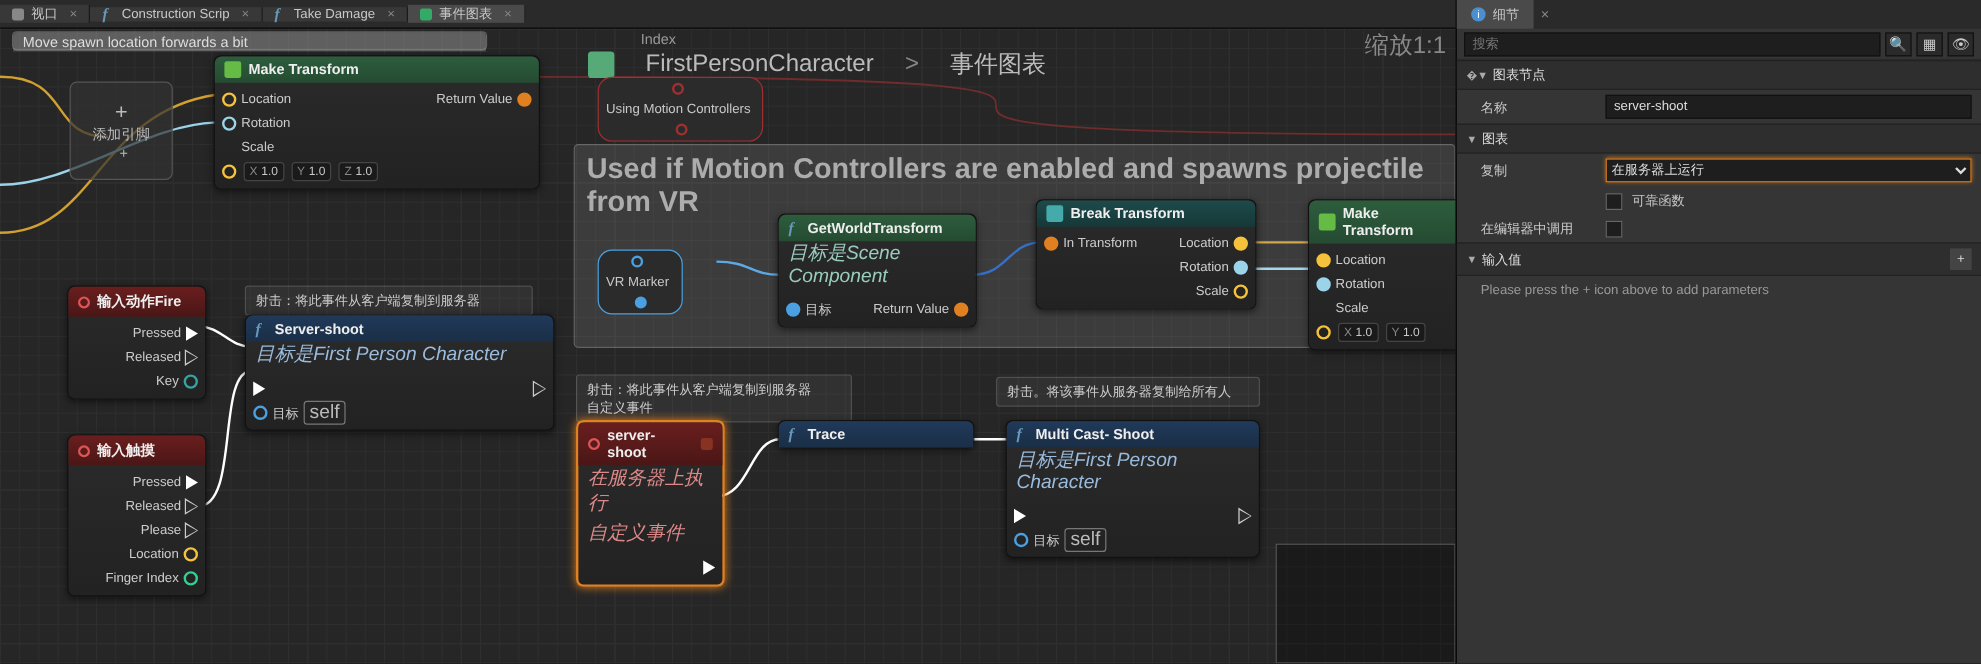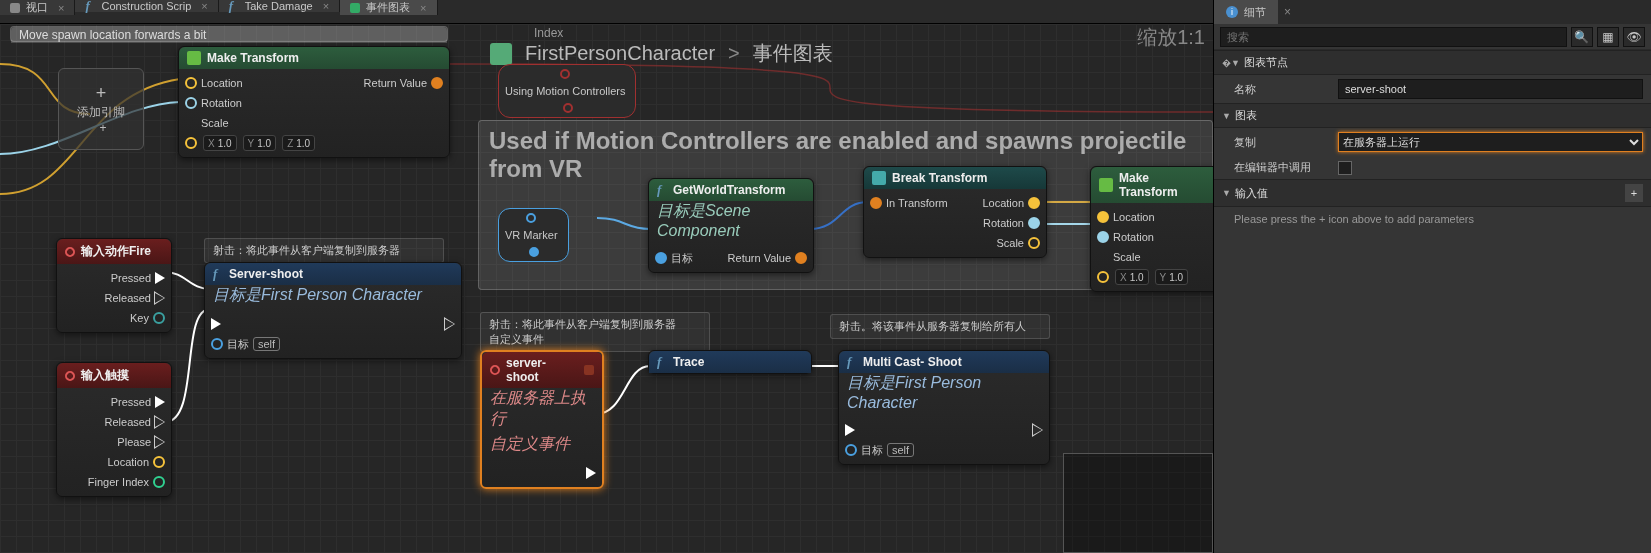--- a/index.html
+++ b/index.html
@@ -1,37 +1,37 @@
 <!DOCTYPE html>
 <html><head>
 <meta charset="utf-8">
 <style>
 * { box-sizing: border-box; margin: 0; padding: 0; font-family: "Segoe UI", Tahoma, sans-serif; }
 body { width: 1651px; height: 553px; background: #1a1a1a; color: #c8c8c8; font-size: 12px; overflow: hidden; position: relative; }
 
 
-.tabbar { height: 24px; background: #2a2a2a; display: flex; align-items: flex-start; border-bottom: 1px solid #000; }
+.tabbar { height: 24px; background: #2a2a2a; display: flex; align-items: center; border-bottom: 1px solid #000; }
 .tab { display: flex; align-items: center; gap: 6px; padding: 0 10px; background: #383838; border-right: 1px solid #1a1a1a; cursor: pointer; font-size: 11px; }
 .tab.active { background: #4a4a4a; }
 .tab .x { color: #888; margin-left: 4px; }
 .tab-ico { width: 10px; height: 10px; display: inline-block; }
 .tab-ico.f { color: #69b; font-style: italic; font-weight: bold; font-family: serif; font-size: 13px; line-height: 10px; }
 .tab-ico.g { background: #3a6; border-radius: 2px; }
 
 
 .canvas { position: absolute; left: 0; top: 24px; width: 1213px; height: 529px; background: #262626;
   background-image: linear-gradient(#2e2e2e 1px, transparent 1px), linear-gradient(90deg, #2e2e2e 1px, transparent 1px),
                     linear-gradient(#333 1px, transparent 1px), linear-gradient(90deg, #333 1px, transparent 1px);
   background-size: 16px 16px, 16px 16px, 128px 128px, 128px 128px;
   overflow: hidden;
 }
 .minimap { position: absolute; right: 0; bottom: 0; width: 150px; height: 100px; background: rgba(0,0,0,0.3); border: 1px solid #555; }
 
 
-.bc { position: absolute; left: 490px; top: 16px; display: flex; align-items: center; gap: 13px; color: #bbb; font-size: 20px; }
+.bc { position: absolute; left: 490px; top: 16px; display: flex; align-items: center; gap: 26px; color: #bbb; font-size: 20px; }
 .bc .idx { position: absolute; top: -14px; left: 44px; font-size: 12px; color: #999; }
 .zoom { position: absolute; right: 8px; top: 0; color: #888; font-size: 20px; }
 .bc-ico { width: 22px; height: 22px; background: #5a7; border-radius: 3px; }
 
 
 .comment { position: absolute; background: rgba(255,255,255,0.10); border: 1px solid rgba(255,255,255,0.2); border-radius: 4px; }
 .comment .chead { background: rgba(255,255,255,0.18); padding: 4px 8px; font-size: 12px; color: #ddd; border-radius: 4px 4px 0 0; }
 
 
 .node { position: absolute; background: linear-gradient(#2b2b2b,#222); border: 1px solid #111; border-radius: 6px; box-shadow: 0 2px 6px rgba(0,0,0,0.5); }
@@ -59,21 +59,21 @@
 .pin.rot { border-color: #9bd3e8; background: transparent; }
 .pin.obj { border-color: #4aa0e0; background: transparent; }
 .pin.obj.f { background: #4aa0e0; }
 .pin.struct { border-color: #2060c0; background: transparent; }
 .pin.struct.f { background: #2060c0; }
 .pin.key { border-color: #3aa0a0; background: transparent; }
 .pin.str { border-color: #d040b0; background: transparent; }
 .pin.int { border-color: #30d090; background: transparent; }
 .numbox { display: inline-flex; align-items: center; background: #1a1a1a; border: 1px solid #444; border-radius: 3px; height: 16px; padding: 0 4px; font-size: 10px; margin-left: 2px; }
 .numbox .ax { color: #888; margin-right: 3px; }
-.chip { font-size: 11px; border: 1px solid #777; border-radius: 3px; padding: 0 4px; color: #bbb; }
+.chip { font-size: 16px; border: 1px solid #777; border-radius: 3px; padding: 0 4px; color: #bbb; }
 
 
 .pill { position: absolute; padding: 4px 10px 4px 6px; border-radius: 12px; font-size: 11px; display: flex; align-items: center; gap: 6px; border: 1px solid #a03030; background: #2b2b2b; flex-direction: column; }
 .pill .dot { width: 10px; height: 10px; border-radius: 50%; border: 2px solid #a03030; }
 .pill .outdot { width: 10px; height: 10px; border-radius: 50%; border: 2px solid #a03030; margin-left: 6px; }
 
 
 .tip { position: absolute; background: rgba(230,230,230,0.06); border: 1px solid rgba(200,200,200,0.2); border-radius: 3px; padding: 4px 8px; font-size: 11px; color: #ccc; }
 
 
@@ -151,21 +151,21 @@
 
   <div class="bc">
     <span class="idx">Index</span>
     <span class="bc-ico"></span>
     <span>FirstPersonCharacter</span>
     <span style="color:#888">&gt;</span>
     <span>事件图表</span>
   </div>
   <div class="zoom">缩放1:1</div>
 
-  <div class="comment" style="left:10px; top:2px; width:438px; height:16px">
+  <div class="comment" style="left:10px; top:2px; width:396px; height:16px">
     <div class="chead" style="padding:1px 8px">Move spawn location forwards a bit</div>
   </div>
 
   <div class="comment" style="left:478px; top:96px; width:735px; height:170px">
     <div class="bigtext" style="left:10px; top:6px">Used if Motion Controllers are enabled and spawns projectile from VR</div>
   </div>
 
   <div class="addpin" style="left:58px; top:44px; width:86px">
     <span class="plus">+</span>
     <span>添加引脚</span>
@@ -455,20 +455,25 @@
 
   <div class="cat">
       <span class="tri">▼</span>
       <span>图表</span>
     </div>
   <div class="prow hl">
     <span class="plabel">复制</span>
     <select><option>在服务器上运行</option></select>
   </div>
   <div class="prow">
+    <span class="plabel"></span>
+    <span class="cb"></span>
+    <span>可靠函数</span>
+  </div>
+  <div class="prow">
     <span class="plabel">在编辑器中调用</span>
     <span class="cb"></span>
   </div>
 
   <div class="cat">
     <span class="tri">▼</span>
     <span>输入值</span>
     <span class="plus">+</span>
   </div>
   <div class="hint">Please press the + icon above to add parameters</div>

